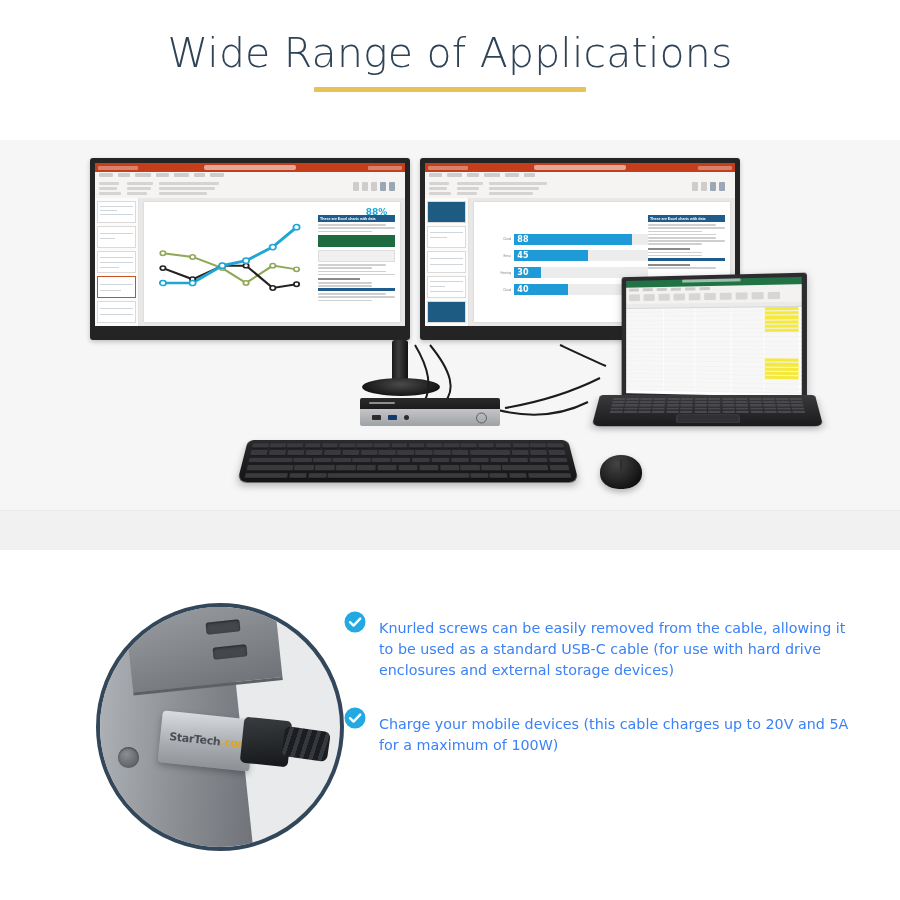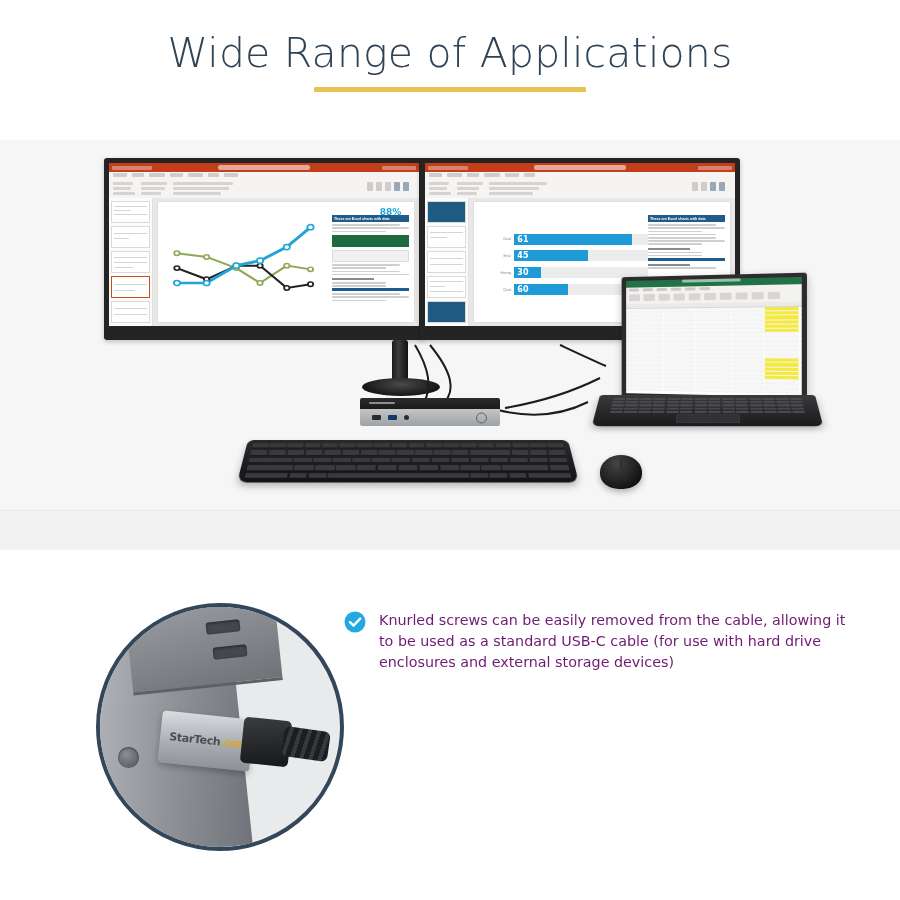--- a/index.html
+++ b/index.html
@@ -51,21 +51,21 @@
 
   
   .monitor{
     position:absolute;
     background:#242424;
     border-radius:3px;
     box-shadow:0 2px 5px rgba(0,0,0,.22);
     padding:5px 5px 14px 5px;
     box-sizing:border-box;
   }
-  .mon-left{ left:104px; top:18px; width:320px; height:182px; }
+  .mon-left{ left:90px; top:18px; width:320px; height:182px; }
   .mon-right{ left:420px; top:18px; width:320px; height:182px; }
   .screen{
     width:100%;height:100%;
     background:#ffffff;
     overflow:hidden;
     position:relative;
   }
 
   
   .app-titlebar{
@@ -326,22 +326,23 @@
     border-radius:6px;transform:rotate(8deg);
   }
 
   .bullets{
     position:absolute;left:344px;top:38px;width:516px;
     display:flex;flex-direction:column;gap:25px;
   }
   .bullet{display:flex;gap:13px;align-items:flex-start;}
   .b-icon{flex:0 0 auto;width:22px;height:22px;margin-top:1px;}
   .b-text{
-    font-size:14.3px;line-height:1.47;color:#701a75;
+    font-size:14.3px;line-height:1.47;color:#3b82f6;
     font-family:"DejaVu Sans", sans-serif;
+    margin-top:8px;
   }
 </style>
 </head>
 <body>
 
 <div class="header">
   <div class="page-title">Wide Range of Applications</div>
   <div class="title-underline"></div>
 </div>
 
@@ -533,21 +534,21 @@
           <div class="thumb blue"></div>
         </div>
         <div class="slide-pane">
           <div class="slide">
 
             <div class="slide-bars">
               <div class="bar-row">
                 <span class="bar-cat">Cloud</span>
                 <span class="bar-track">
                   <span class="bar-fill" style="width:88%">
-                    <span class="bar-val">61</span>
+                    <span class="bar-val">88</span>
                   </span>
                 </span>
               </div>
               <div class="bar-row">
                 <span class="bar-cat">Email</span>
                 <span class="bar-track">
                   <span class="bar-fill" style="width:55%">
                     <span class="bar-val">45</span>
                   </span>
                 </span>
@@ -557,21 +558,21 @@
                 <span class="bar-track">
                   <span class="bar-fill" style="width:20%">
                     <span class="bar-val">30</span>
                   </span>
                 </span>
               </div>
               <div class="bar-row">
                 <span class="bar-cat">Cloud</span>
                 <span class="bar-track">
                   <span class="bar-fill" style="width:40%">
-                    <span class="bar-val">60</span>
+                    <span class="bar-val">40</span>
                   </span>
                 </span>
               </div>
             </div>
 
             <div class="slide-panel">
               <div class="sp-head">These are Excel charts with data</div>
               <div class="sp-line m"></div>
                 <div class="sp-line"></div>
                 <div class="sp-line s"></div>
@@ -988,15 +989,24 @@
       <span class="b-icon">
         <svg width="22" height="22" viewBox="0 0 22 22">
           <circle cx="11" cy="11" r="10.5" fill="#23a9e1"></circle>
           <path d="M6 11.2 L9.5 14.6 L16.2 7.6" fill="none" stroke="#ffffff" stroke-width="2.4" stroke-linecap="round" stroke-linejoin="round"></path>
         </svg>
       </span>
       <span class="b-text">Knurled screws can be easily removed from the cable, allowing it to be used as a standard USB-C cable (for use with hard drive enclosures and external storage devices)</span>
     </div>
 
 
+    <div class="bullet">
+      <span class="b-icon">
+        <svg width="22" height="22" viewBox="0 0 22 22">
+          <circle cx="11" cy="11" r="10.5" fill="#23a9e1"></circle>
+          <path d="M6 11.2 L9.5 14.6 L16.2 7.6" fill="none" stroke="#ffffff" stroke-width="2.4" stroke-linecap="round" stroke-linejoin="round"></path>
+        </svg>
+      </span>
+      <span class="b-text">Charge your mobile devices (this cable charges up to 20V and 5A for a maximum of 100W)</span>
+    </div>
 
   </div>
 </div>
 
 </body></html>

